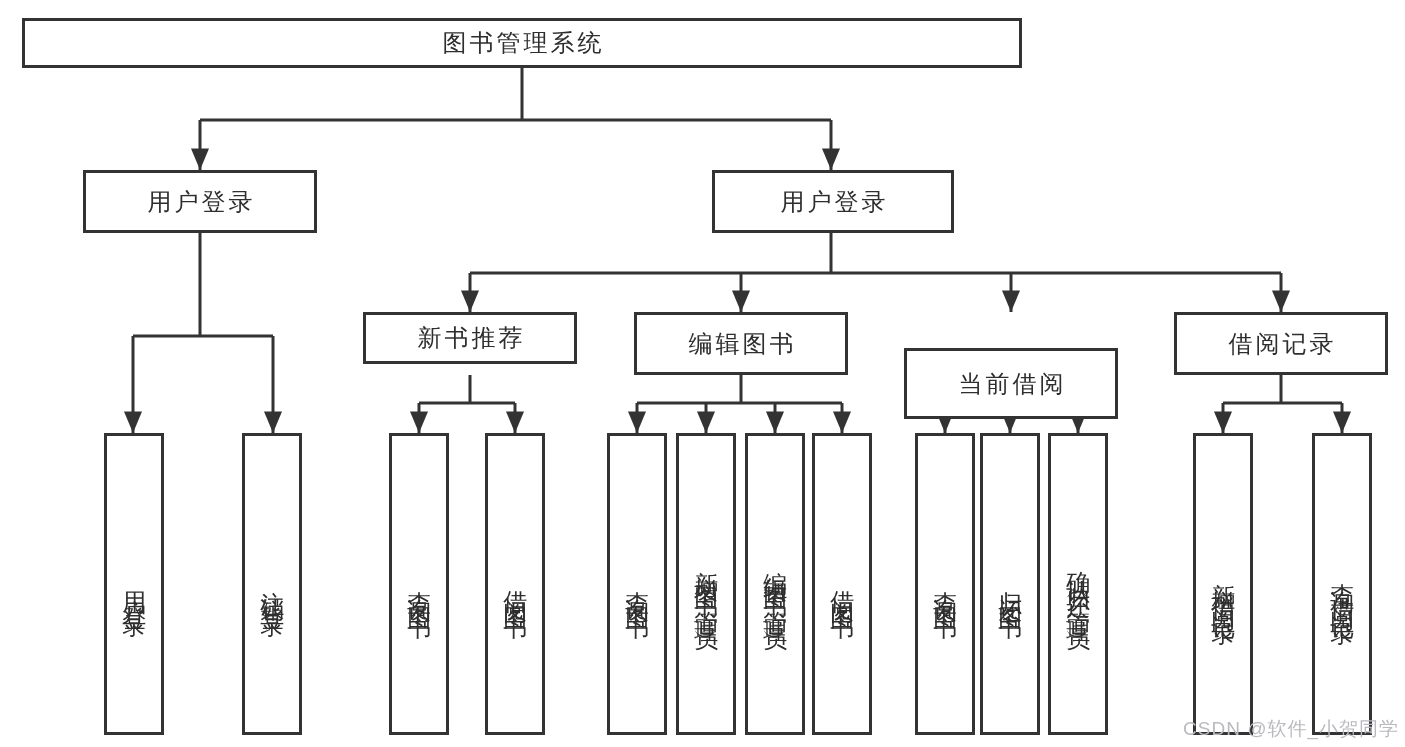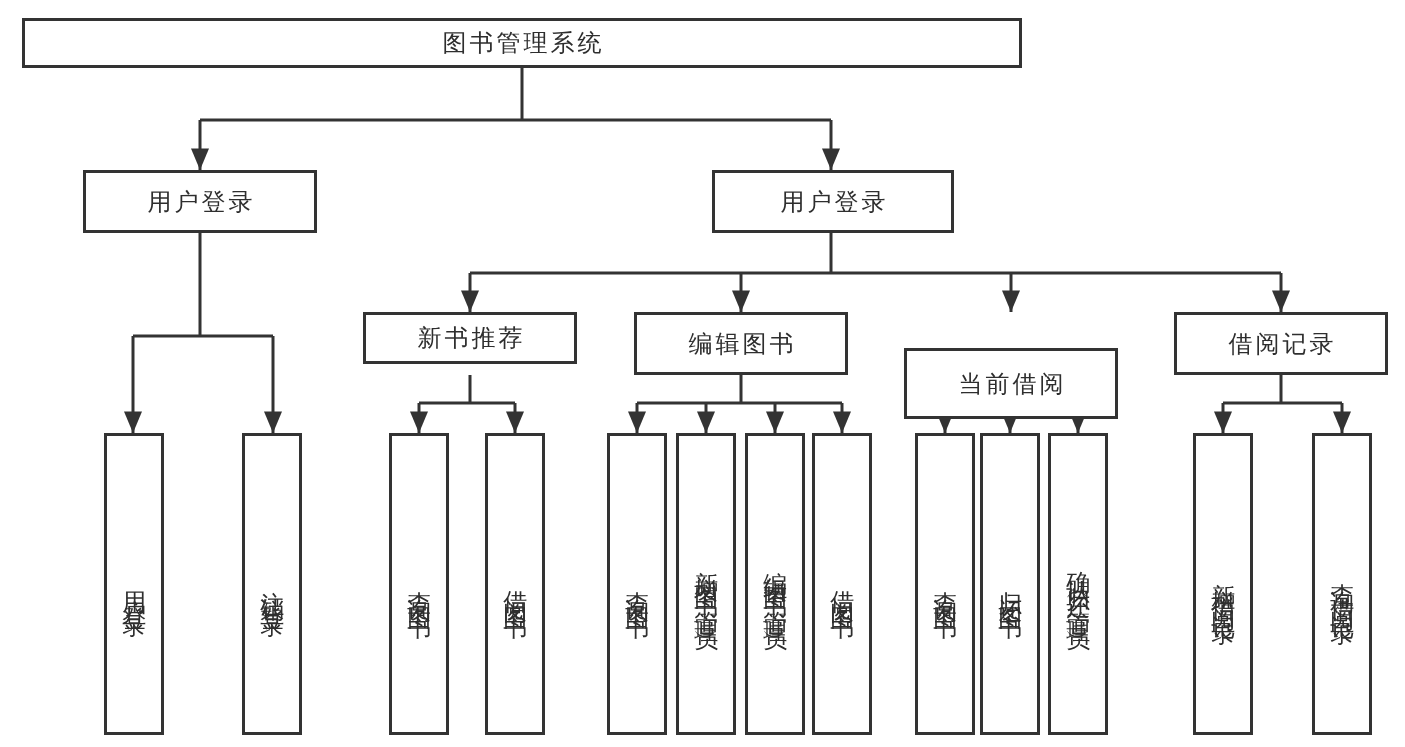--- a/index.html
+++ b/index.html
@@ -153,13 +153,14 @@
     <span>确认归还（管理员）</span>
   </div>
 
   <div class="node v n-e0">
     <span>新增借阅记录</span>
   </div>
   <div class="node v n-e1">
     <span>查询借阅记录</span>
   </div>
 
+  <div class="watermark">CSDN @软件_小贺同学</div>
 </div>
 
 </body></html>

